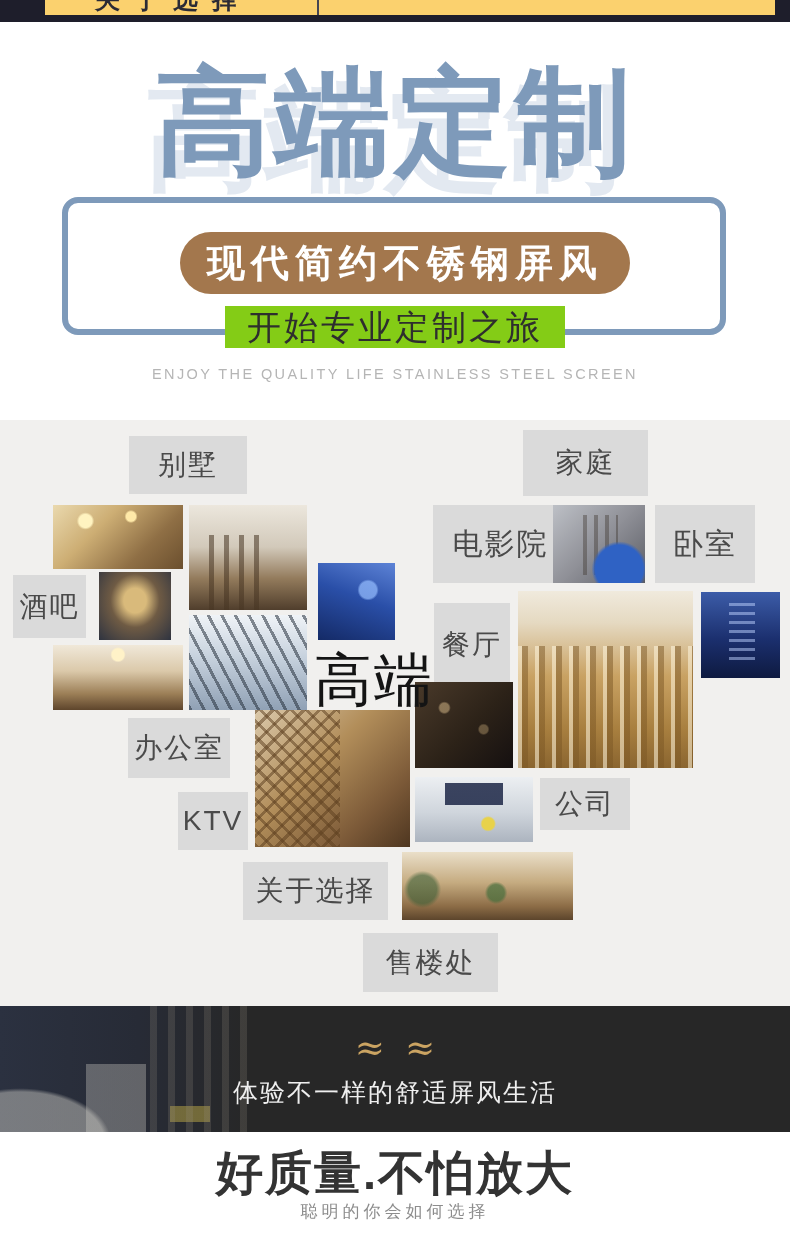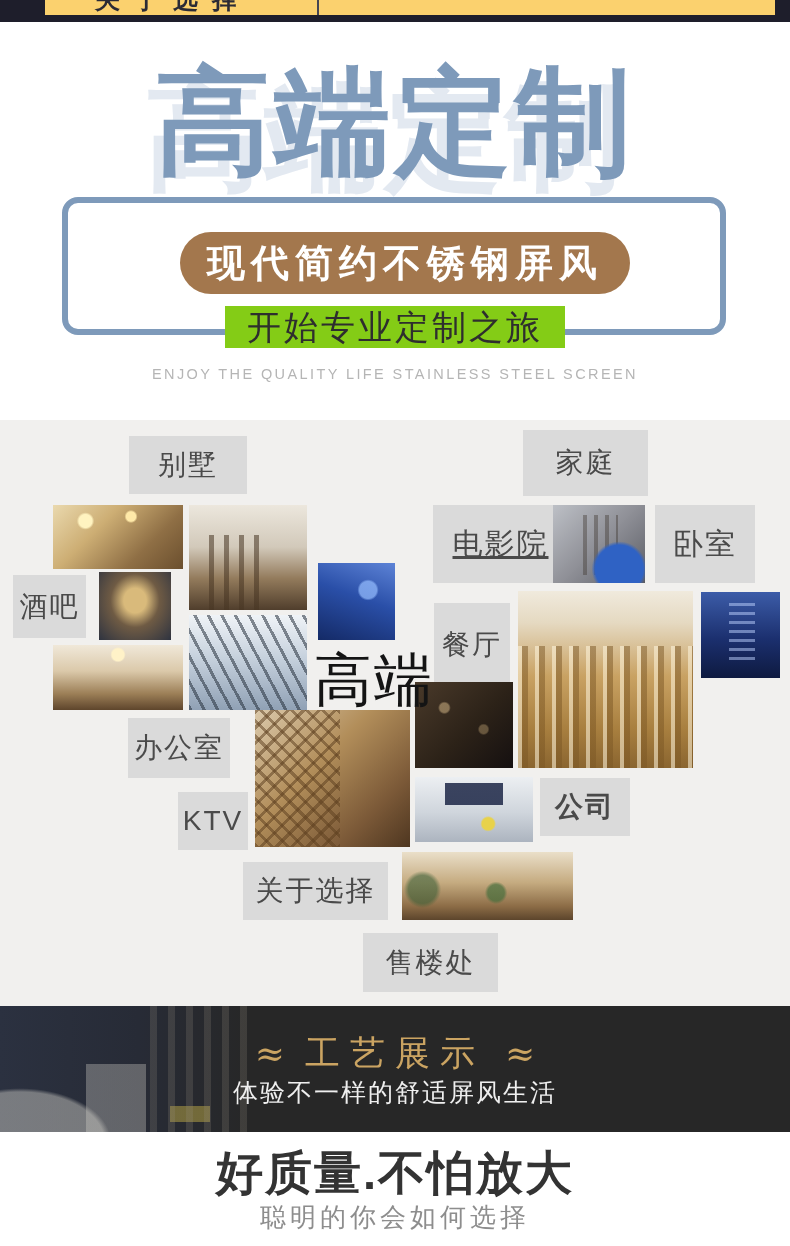--- a/index.html
+++ b/index.html
@@ -38,27 +38,27 @@
   }
 
   
   .scenes { position:absolute; left:0; top:420px; width:790px; height:586px; background:#F1F0EE; }
   .scene-label {
     position:absolute; background:#DADADA; color:#4A4A4A; font-size:28px; letter-spacing:2px;
     display:flex; align-items:center; justify-content:center; white-space:nowrap;
   }
   .lbl-villa        { left:129px; top:16px;  width:118px; height:58px; }
   .lbl-family       { left:523px; top:10px;  width:125px; height:66px; }
-  .lbl-cinema       { left:433px; top:85px;  width:135px; height:78px; font-size:30px;text-decoration:underline; }
+  .lbl-cinema       { left:433px; top:85px;  width:135px; height:78px; font-size:30px; }
   .lbl-bedroom      { left:655px; top:85px;  width:100px; height:78px; font-size:30px; }
   .lbl-bar          { left:13px;  top:155px; width:73px;  height:63px; }
   .lbl-restaurant   { left:434px; top:174px; width:76px;  height:84px;margin-top:9px; }
   .lbl-office       { left:128px; top:298px; width:102px; height:60px; }
   .lbl-ktv          { left:178px; top:372px; width:70px;  height:58px; }
-  .lbl-company      { left:540px; top:358px; width:90px;  height:58px;font-weight:bold; }
+  .lbl-company      { left:540px; top:358px; width:90px;  height:52px; }
   .lbl-hotel-club   { left:243px; top:442px; width:145px; height:58px; }
   .lbl-sales-office { left:363px; top:513px; width:135px; height:59px; }
   .scene-center {
     position:absolute; left:314px; top:222px; width:112px; text-align:left;
     color:#141414; font-size:58px; letter-spacing:2px; white-space:nowrap;
   }
   .photo { position:absolute; }
 
   
   .craft { position:absolute; left:0; top:1006px; width:790px; height:126px; background:#272727; overflow:hidden; }
@@ -83,21 +83,21 @@
   }
 
   
   .quality { position:absolute; left:0; top:1132px; width:790px; height:114px; background:#fff; }
   .quality-headline {
     position:absolute; left:0; top:10px; width:100%; text-align:center;
     color:#333333; font-size:47px; font-weight:bold; letter-spacing:2px; white-space:nowrap;
   }
   .quality-subline {
     position:absolute; left:0; top:68px; width:100%; text-align:center;
-    color:#8D8D8D; font-size:26px; letter-spacing:4px; white-space:nowrap;
+    color:#8D8D8D; font-size:17px; letter-spacing:4px; white-space:nowrap;
   }
 </style>
 </head>
 <body>
 
 <div class="page">
 
   <div class="topbar">
     <div class="topbar-tabstrip">
       <span class="topbar-tab">关于选择</span>
@@ -172,21 +172,20 @@
       radial-gradient(circle at 12% 55%, rgba(60,95,55,0.6) 0 9%, rgba(60,95,55,0) 12%),
       linear-gradient(180deg,#EADFC9 0%,#C5AB80 45%,#8C6C46 80%,#5C452C 100%);"></div>
 
     <div class="scene-center">高端</div>
   </div>
 
   <div class="craft">
     <div class="craft-photo"></div>
     <div class="craft-title-row">
       <span class="craft-ornament">≈</span>
-      <span class="craft-title">工艺展示</span>
       <span class="craft-ornament">≈</span>
     </div>
     <div class="craft-subtitle">体验不一样的舒适屏风生活</div>
   </div>
 
   <div class="quality">
     <div class="quality-headline">好质量.不怕放大</div>
     <div class="quality-subline">聪明的你会如何选择</div>
   </div>
 

